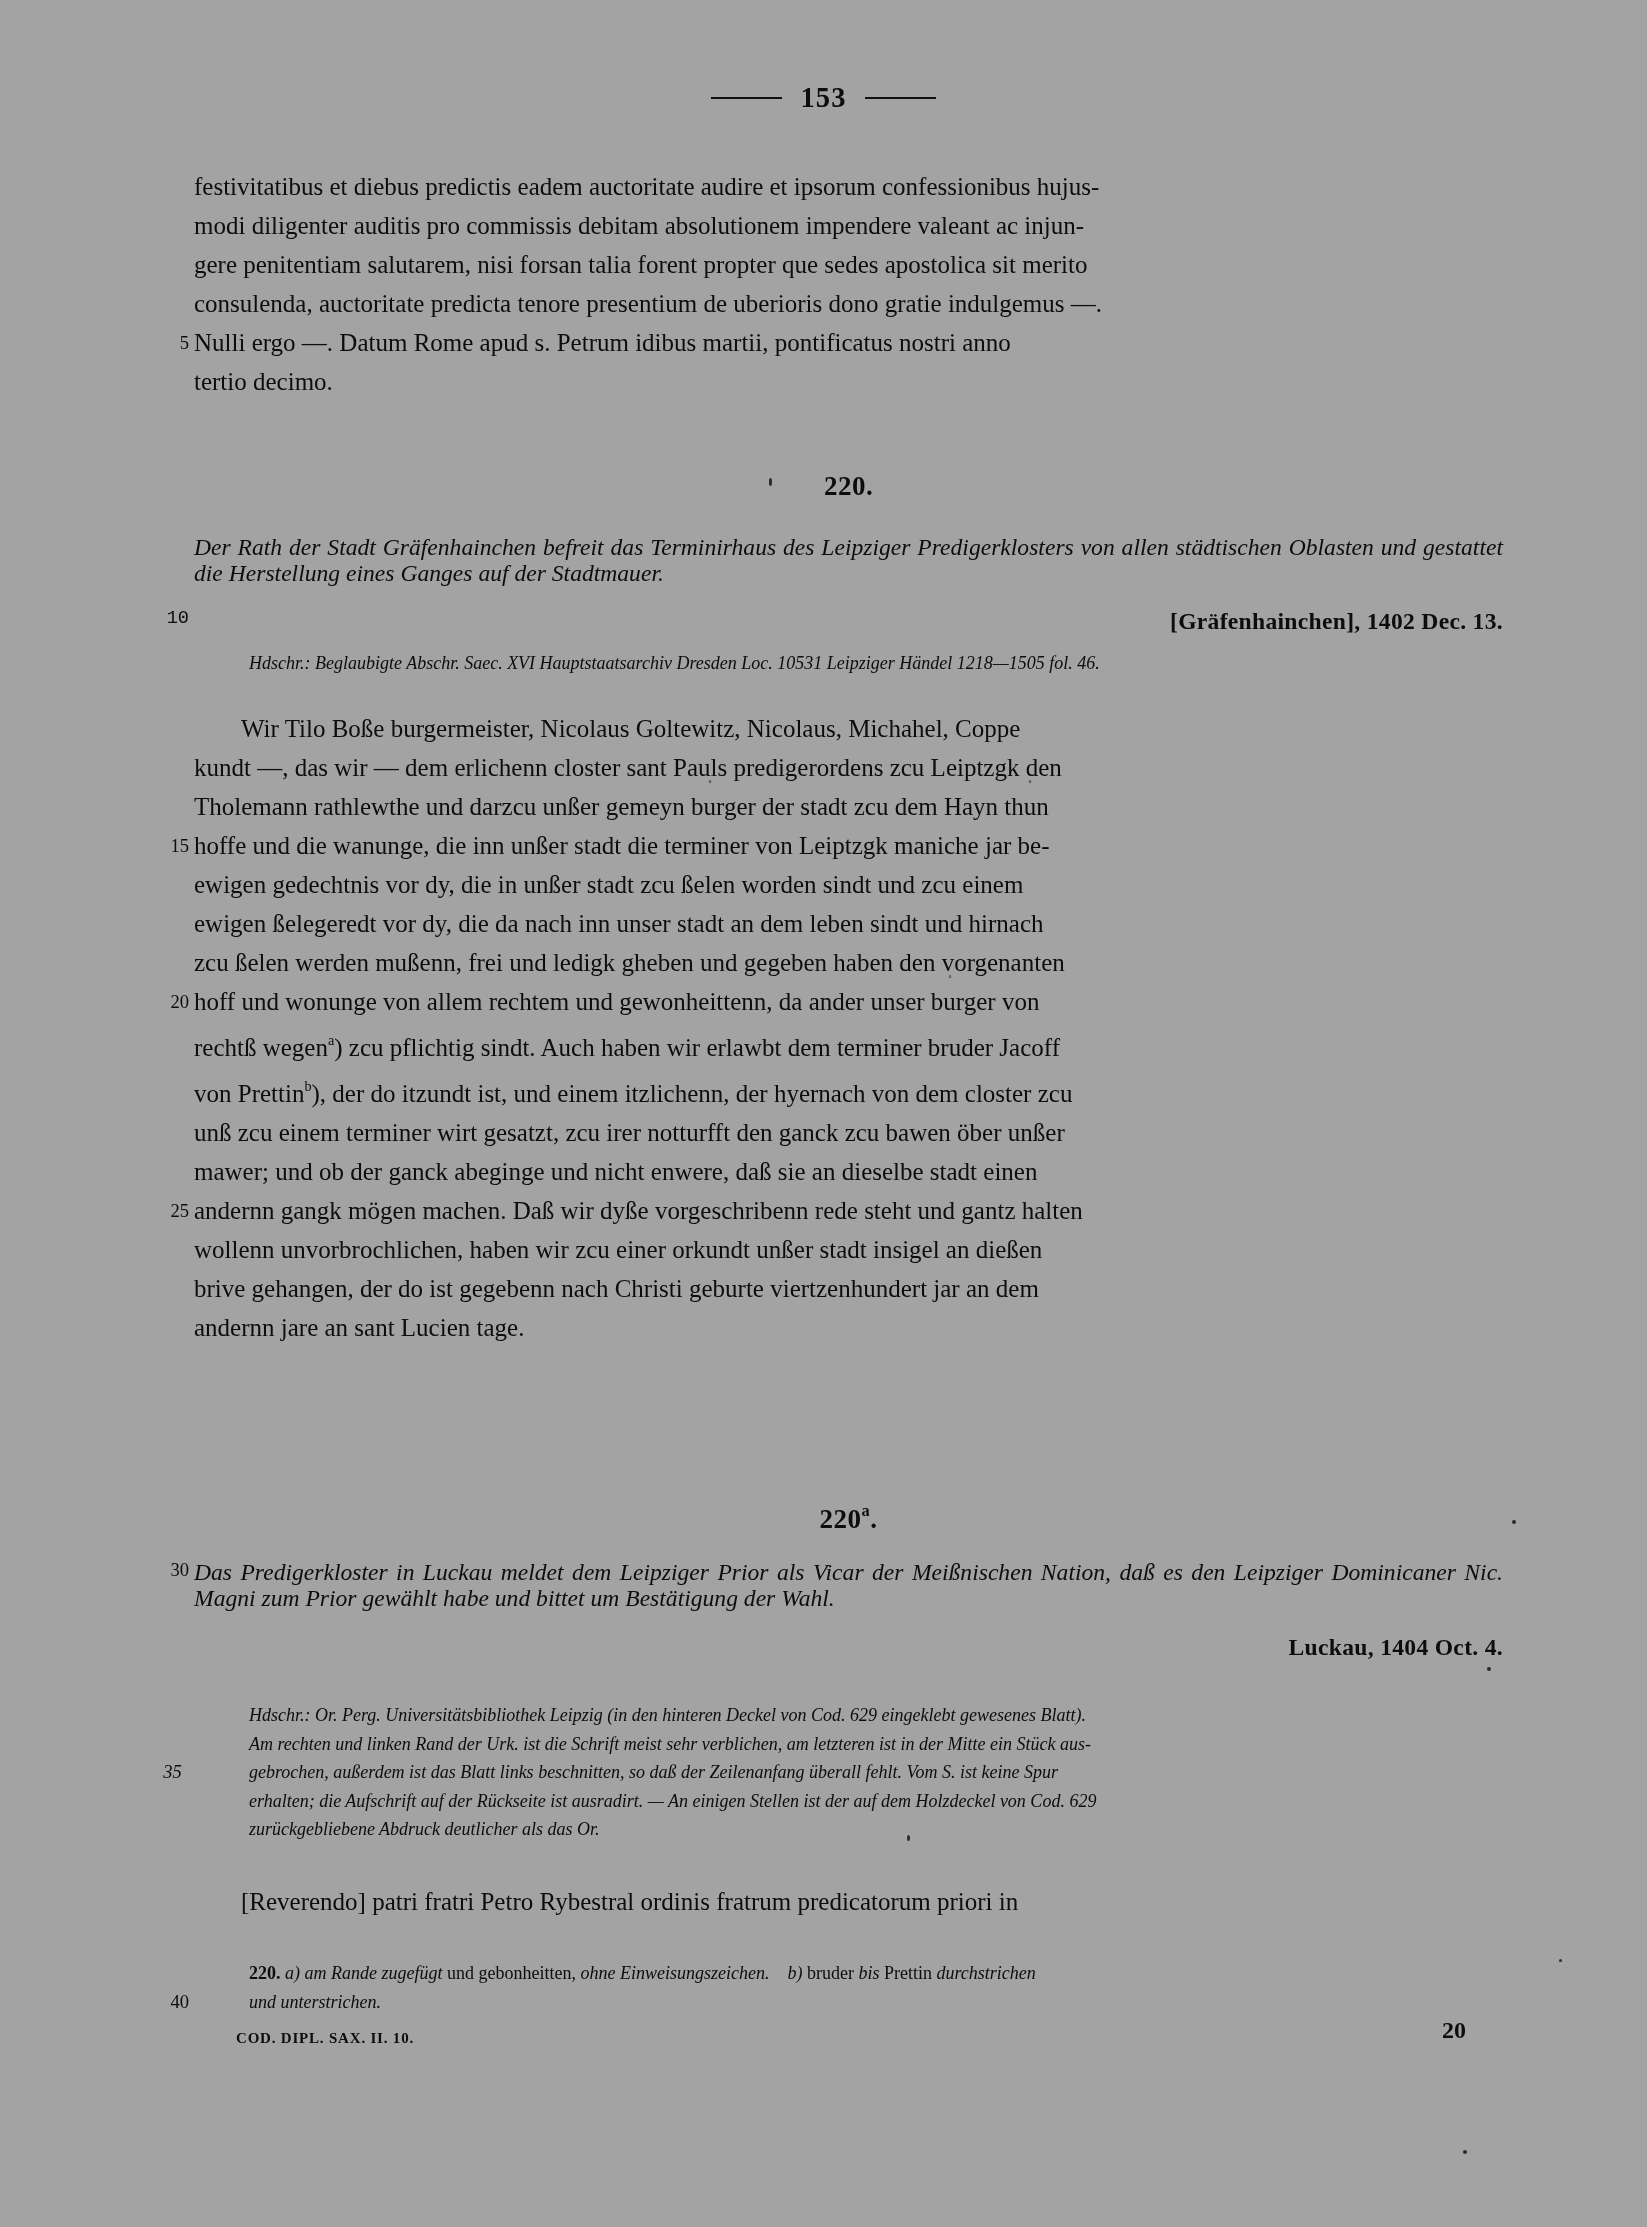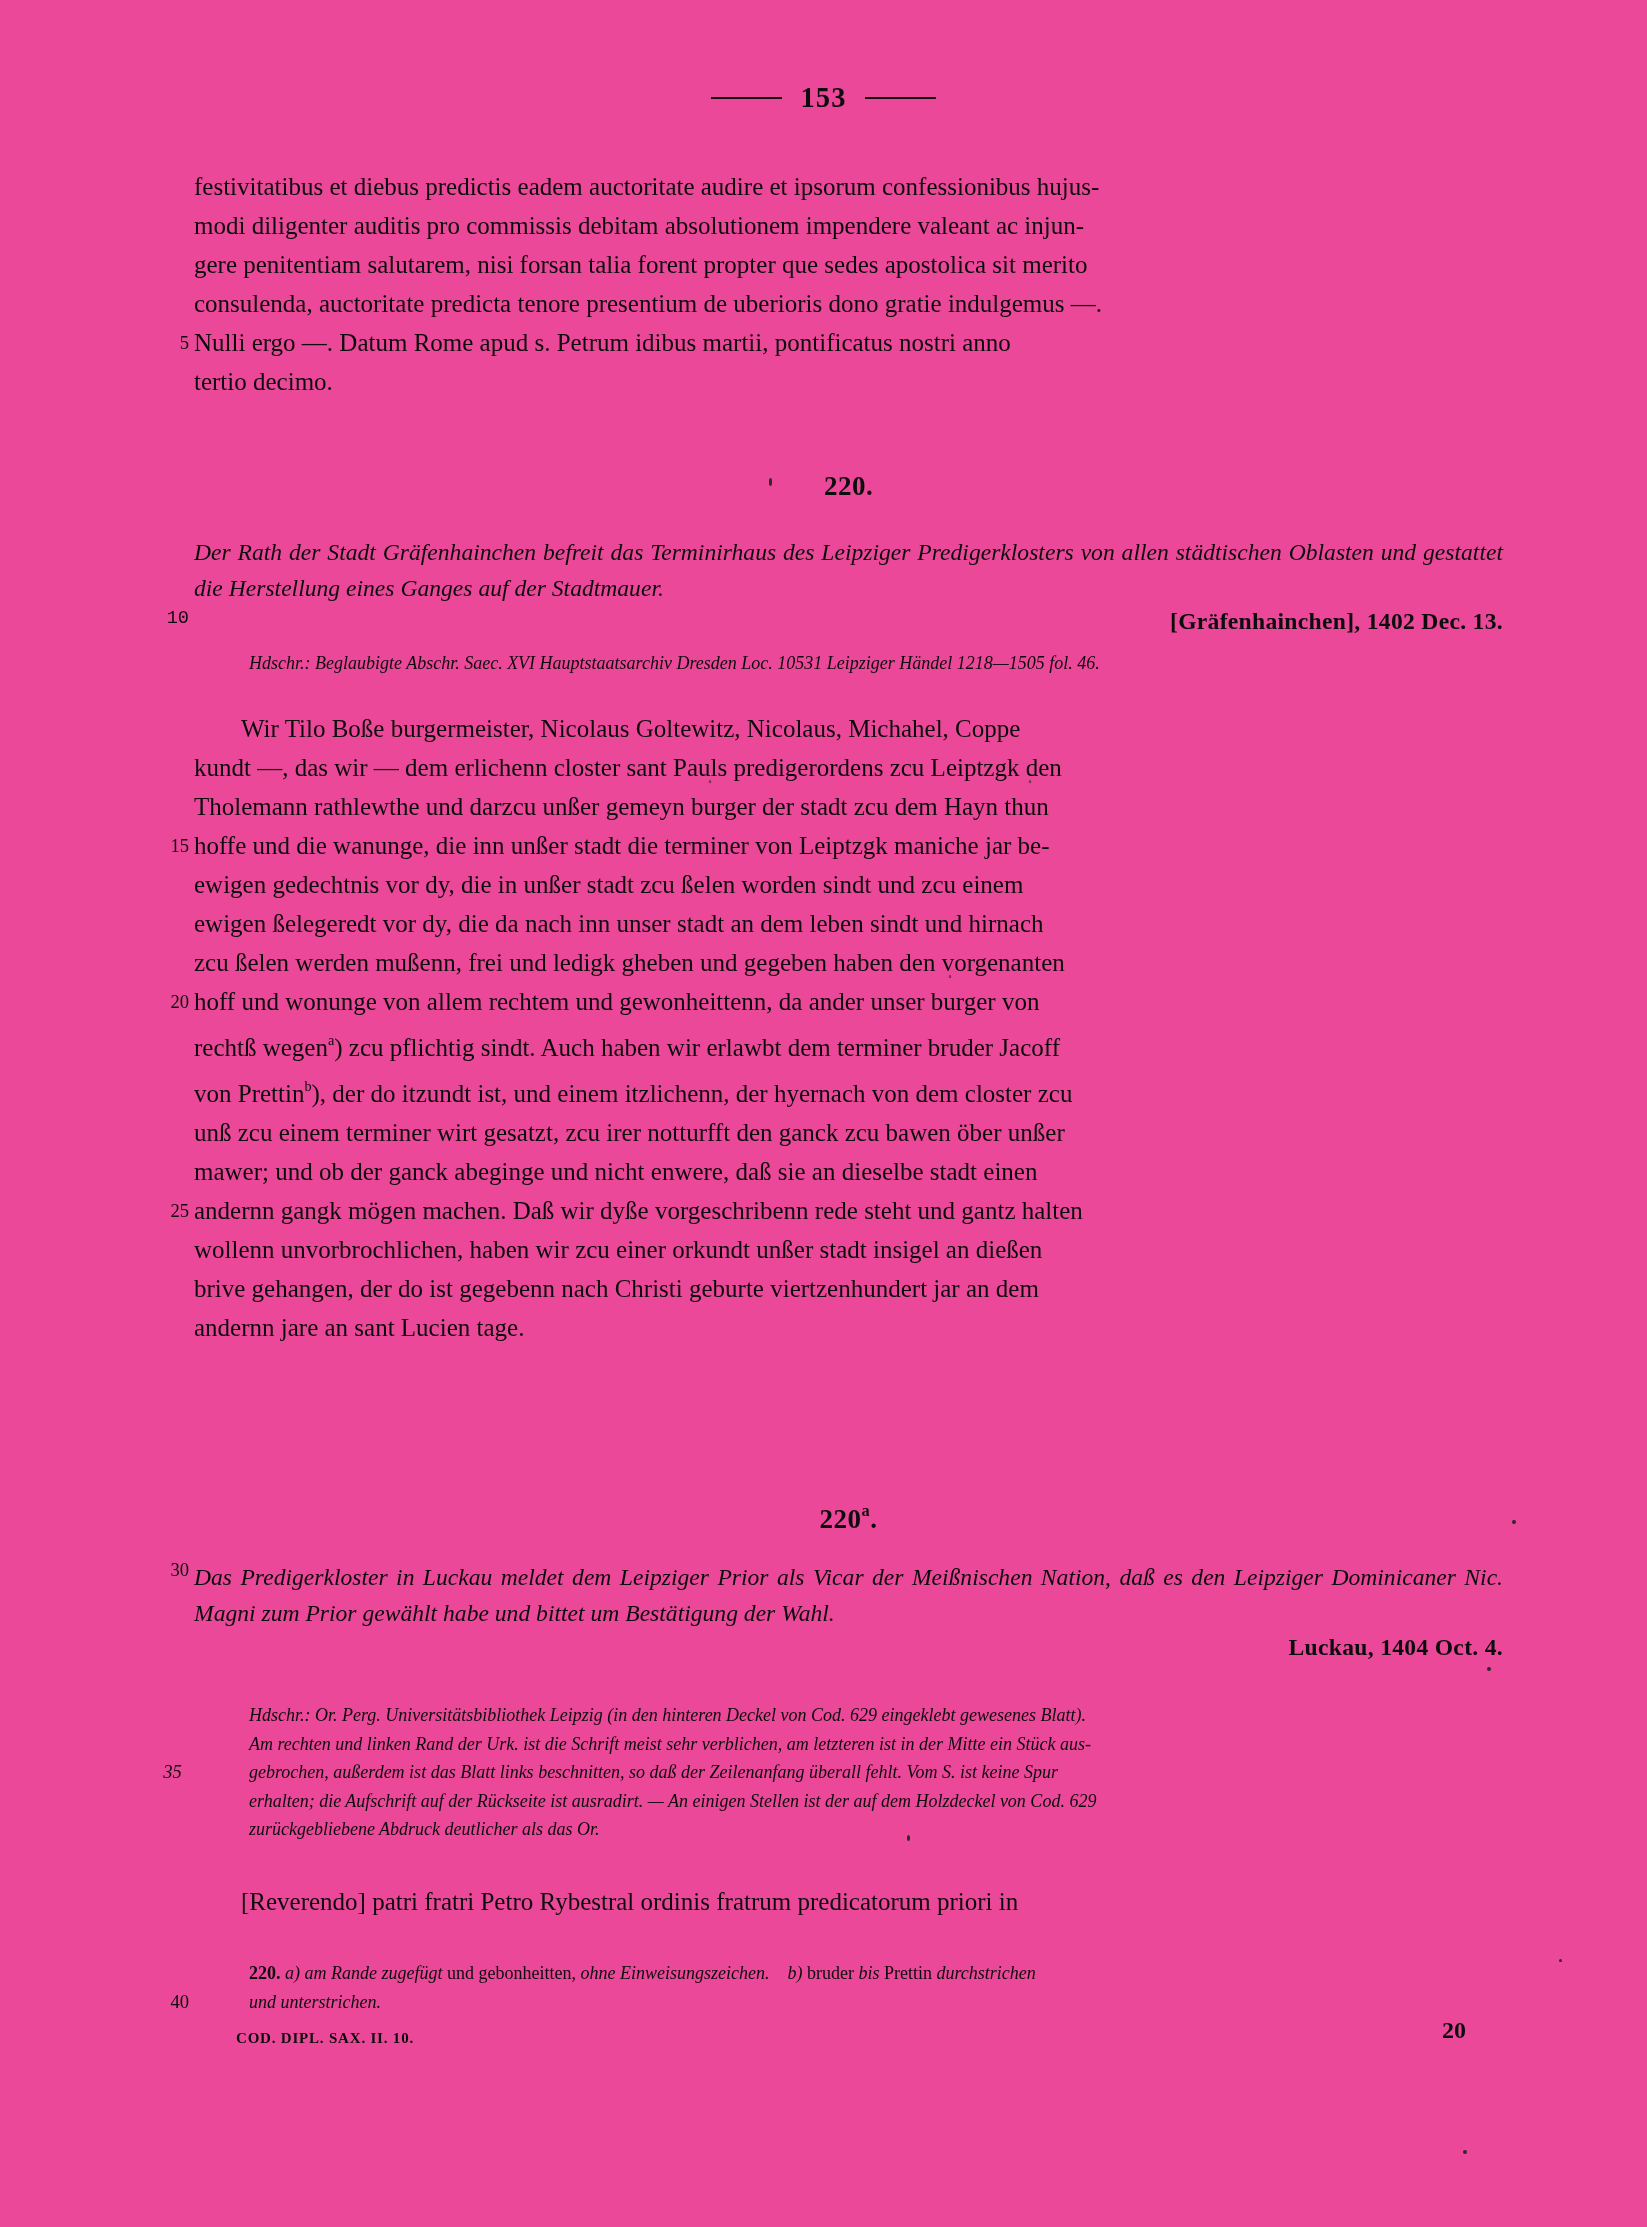--- a/index.html
+++ b/index.html
@@ -8,21 +8,21 @@
     background: #ffffff;
   }
   body {
     font-family: "Liberation Serif", "DejaVu Serif", serif;
     color: #0d0d0d;
   }
   .page {
     position: relative;
     width: 1647px;
     height: 2227px;
-    background: #ec4899;
+    background: #a3a3a3;
     overflow: hidden;
   }
   
   .folio {
     position: absolute;
     top: 82px;
     left: 0;
     width: 1647px;
     text-align: center;
     font-size: 28.5px;
@@ -78,21 +78,21 @@
   .sect-num sup {
     font-size: 16.4px;
     vertical-align: 12px;
     font-weight: bold;
   }
 
   
   .regest {
     font-style: italic;
     font-size: 23.6px;
-    line-height: 36px;
+    line-height: 26px;
     text-align: justify;
   }
   .dateline {
     font-weight: bold;
     font-style: normal;
     font-size: 23.6px;
     text-align: right;
     letter-spacing: 0.3px;
   }
   

